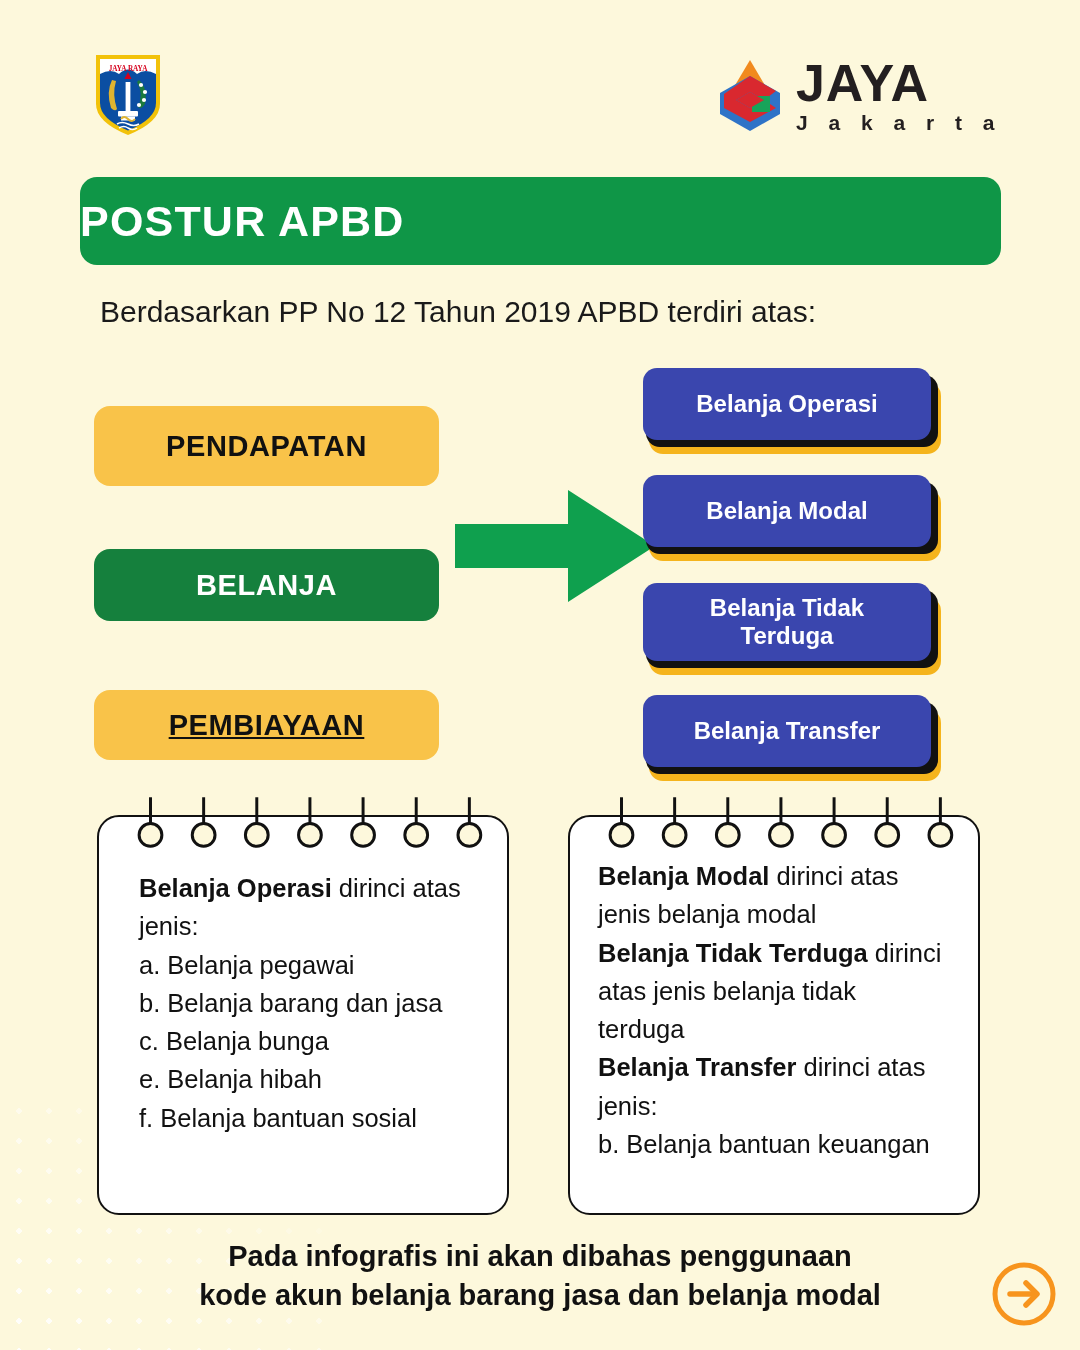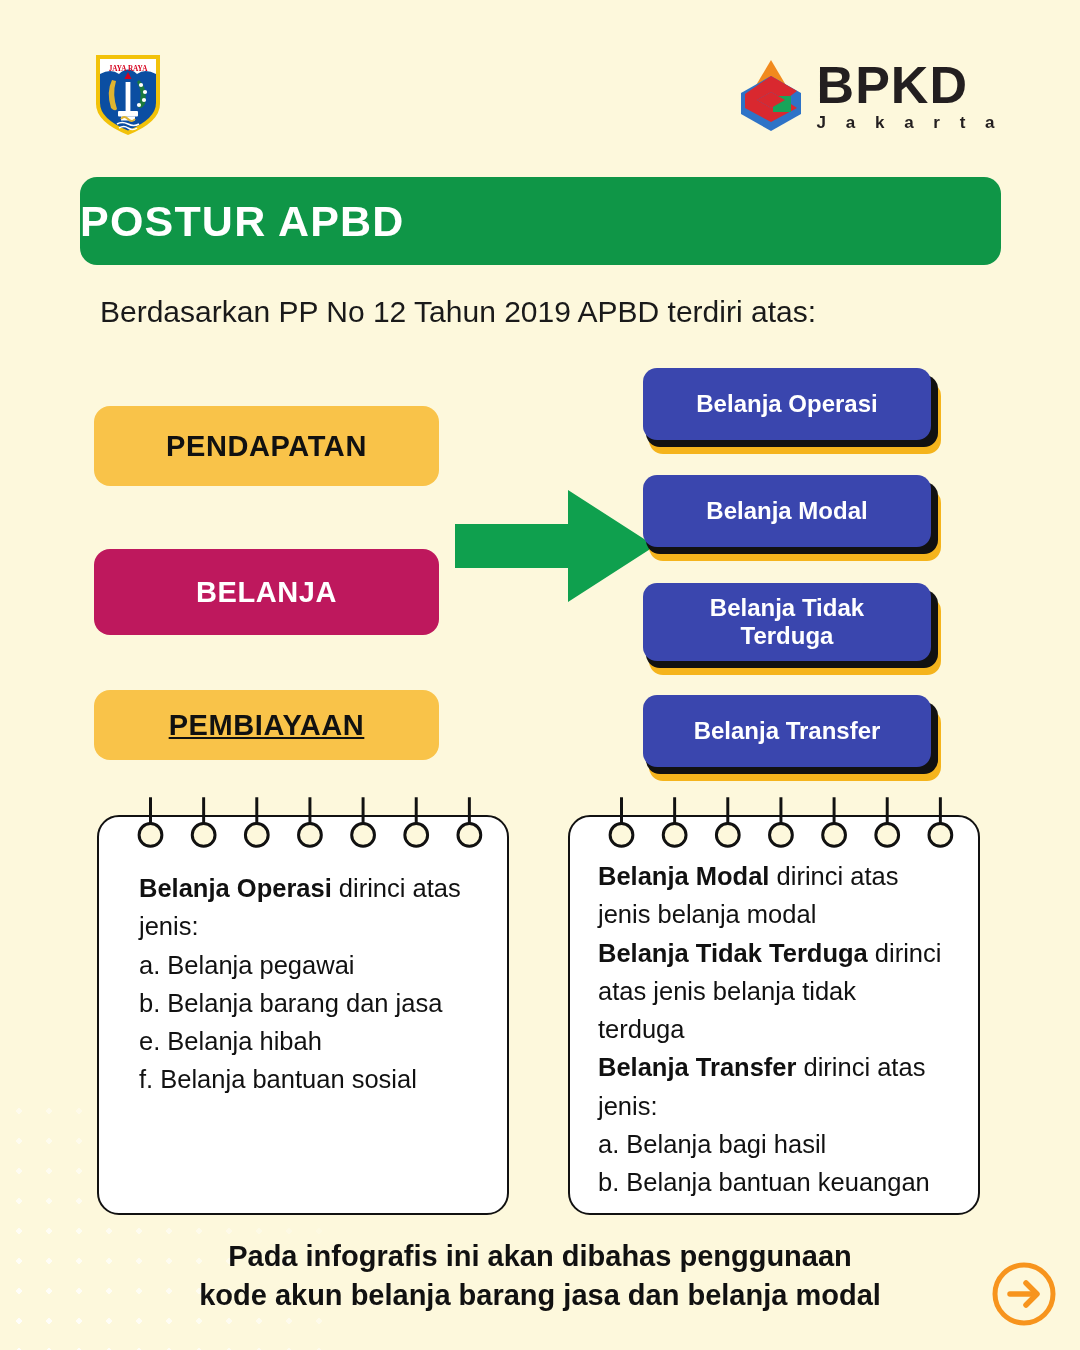--- a/index.html
+++ b/index.html
@@ -22,21 +22,21 @@
     pointer-events:none; z-index:0;
   }
 
   
   .header{ position:absolute; top:0; left:0; width:1080px; height:172px; z-index:3; }
   .emblem{ position:absolute; left:93px; top:52px; width:70px; height:86px; }
   .bpkd-logo{ position:absolute; right:78px; top:55px; height:80px; display:flex; align-items:center; gap:10px; }
   .bpkd-mark{ width:72px; height:78px; flex:0 0 auto; }
   .bpkd-words{ display:flex; flex-direction:column; line-height:1; }
   .bpkd-name{ font-size:52px; font-weight:bold; color:#231f20; letter-spacing:1px; }
-  .bpkd-sub{ font-size:17px; font-weight:bold; color:#231f20; letter-spacing:7.5px; text-align:right; margin-top:3px; }
+  .bpkd-sub{ font-size:21px; font-weight:bold; color:#231f20; letter-spacing:7.5px; text-align:right; margin-top:3px; }
 
   
   .title-banner{
     position:absolute; left:80px; top:177px; width:921px; height:88px;
     background:#0F9647; border-radius:17px;
     display:flex; align-items:center; justify-content:flex-start; z-index:3;
   }
   .title-banner span{
     color:#ffffff; font-size:43px; font-weight:bold; letter-spacing:1.2px;
   }
@@ -45,21 +45,21 @@
     font-size:30px; color:#1a1a1a; z-index:3;
   }
 
   
   .cat{
     position:absolute; left:94px; width:345px; border-radius:16px;
     display:flex; align-items:center; justify-content:center;
     font-size:29px; font-weight:bold; letter-spacing:.6px; z-index:3;margin-top:31px;
   }
   .cat-pendapatan{ top:375px; height:80px; background:#F9C349; color:#111111; }
-  .cat-belanja   { top:518px; height:86px; background:#be185d; color:#ffffff; }
+  .cat-belanja   { top:518px; height:72px; background:#15803d; color:#ffffff; }
   .cat-pembiayaan{ top:659px; height:70px; background:#F9C349; color:#111111;text-decoration:underline; }
 
   
   .arrow{ position:absolute; left:455px; top:486px; width:200px; height:120px; z-index:3; }
 
   
   .sub{ position:absolute; left:643px; width:292px; z-index:3; }
   .sub .shadow{
     position:absolute; left:6px; top:14px; width:292px; height:100%;
     background:#F5B41C; border-radius:14px;
@@ -131,21 +131,21 @@
 
   <div class="bpkd-logo">
     <svg class="bpkd-mark" viewBox="0 0 72 78">
       <path d="M36 4 L52 31 H20 Z" fill="#F18A1E"></path>
       <path d="M36 20 L66 37 V58 L36 75 L6 58 V37 Z" fill="#2E73C7"></path>
       <path d="M36 20 L62 35 L50 44 L36 36 L22 44 L36 52 L50 44 L62 52 L36 66 L10 52 V38 Z" fill="#D9282F"></path>
       <path d="M38 40 L56 40 L56 56 L38 56 Z" fill="#18A45A"></path>
       <path d="M36 36 L50 44 L36 52 L22 44 Z" fill="#D9282F"></path>
     </svg>
     <div class="bpkd-words">
-      <div class="bpkd-name">BPKD</div>
+      <div class="bpkd-name">JAYA</div>
       <div class="bpkd-sub">J a k a r t a</div>
     </div>
   </div>
 </div>
 
 <div class="title-banner">
   <span>POSTUR APBD</span>
 </div>
 <div class="subtitle">Berdasarkan PP No 12 Tahun 2019 APBD terdiri atas:</div>
 
@@ -200,20 +200,21 @@
       <path d="M320.3333333333333 2 V30" stroke="#111" stroke-width="3" fill="none"></path>
       <circle cx="320.3333333333333" cy="40" r="11.5" fill="#FDF8DC" stroke="#111" stroke-width="3"></circle>
       <path d="M374 2 V30" stroke="#111" stroke-width="3" fill="none"></path>
       <circle cx="374" cy="40" r="11.5" fill="#FDF8DC" stroke="#111" stroke-width="3"></circle>
     </svg>
   <div class="note-body" id="note-left">
       <span class="ln"><b>Belanja Operasi</b> dirinci&nbsp;atas</span>
       <span class="ln">jenis:</span>
       <span class="ln">a. Belanja&nbsp;pegawai</span>
       <span class="ln">b. Belanja&nbsp;barang&nbsp;dan&nbsp;jasa</span>
+      <span class="ln">c. Belanja&nbsp;bunga</span>
       <span class="ln">e. Belanja&nbsp;hibah</span>
       <span class="ln">f. Belanja&nbsp;bantuan&nbsp;sosial</span>
     </div>
 </div>
 
 <div class="note note-right">
   <svg class="rings" viewBox="0 0 412 58" id="rings-right">
       <path d="M52 2 V30" stroke="#111" stroke-width="3" fill="none"></path>
       <circle cx="52" cy="40" r="11.5" fill="#FDF8DC" stroke="#111" stroke-width="3"></circle>
       <path d="M105.66666666666666 2 V30" stroke="#111" stroke-width="3" fill="none"></path>
@@ -230,21 +231,20 @@
       <circle cx="374" cy="40" r="11.5" fill="#FDF8DC" stroke="#111" stroke-width="3"></circle>
     </svg>
   <div class="note-body" id="note-right">
       <span class="ln"><b>Belanja Modal</b> dirinci&nbsp;atas</span>
       <span class="ln">jenis belanja&nbsp;modal</span>
       <span class="ln"><b>Belanja Tidak Terduga</b> dirinci</span>
       <span class="ln">atas jenis&nbsp;belanja&nbsp;tidak</span>
       <span class="ln">terduga</span>
       <span class="ln"><b>Belanja Transfer</b> dirinci&nbsp;atas</span>
       <span class="ln">jenis:</span>
-      <span class="ln">a. Belanja&nbsp;bagi&nbsp;hasil</span>
       <span class="ln">b. Belanja&nbsp;bantuan&nbsp;keuangan</span>
     </div>
 </div>
 
 <div class="footer">
   <div>Pada infografis ini akan dibahas penggunaan</div>
   <div>kode akun belanja barang jasa dan belanja modal</div>
 </div>
 
 <svg class="next-btn" viewBox="0 0 68 68">

